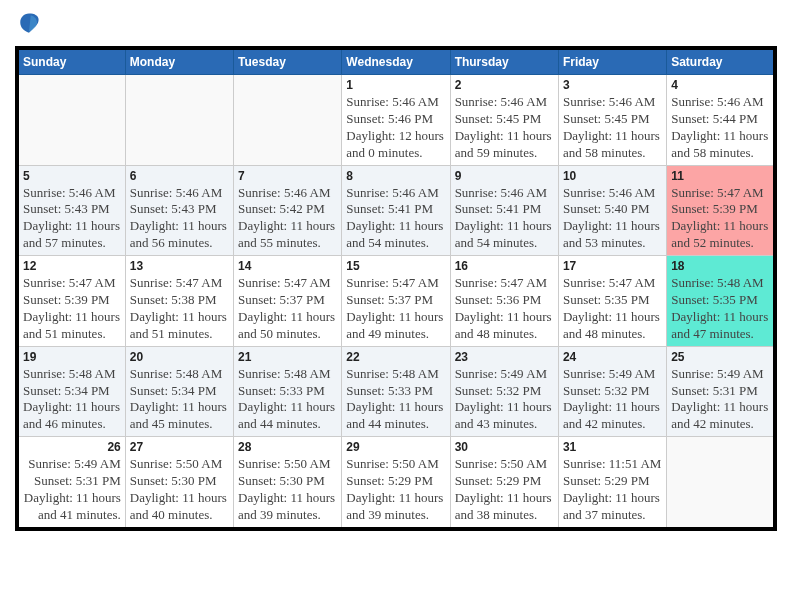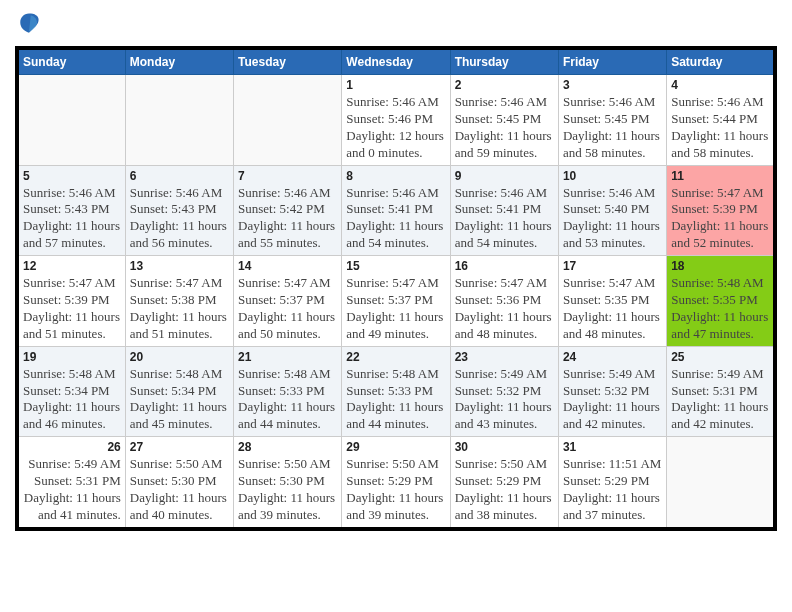--- a/index.html
+++ b/index.html
@@ -246,21 +246,21 @@
 Daylight: 11 hours
 and 48 minutes.</div>
           </td>
           <td style="background: rgb(255, 255, 255);">
             <span class="day-num">17</span>
             <div class="day-info" style="white-space: pre-line;">Sunrise: 5:47 AM
 Sunset: 5:35 PM
 Daylight: 11 hours
 and 48 minutes.</div>
           </td>
-          <td style="background: #84cc16;">
+          <td style="background: #5eead4;">
             <span class="day-num">18</span>
             <div class="day-info" style="white-space: pre-line;">Sunrise: 5:48 AM
 Sunset: 5:35 PM
 Daylight: 11 hours
 and 47 minutes.</div>
           </td>
         </tr>
         <tr>
           <td style="background: rgb(240, 244, 248);">
             <span class="day-num">19</span>

